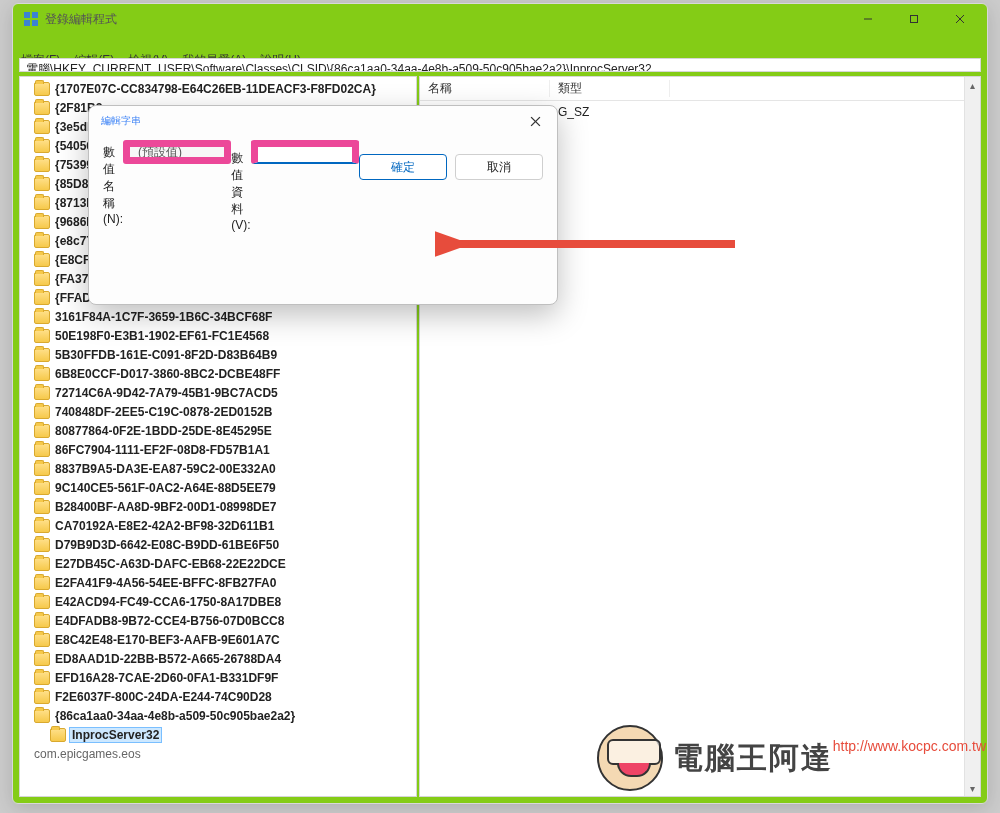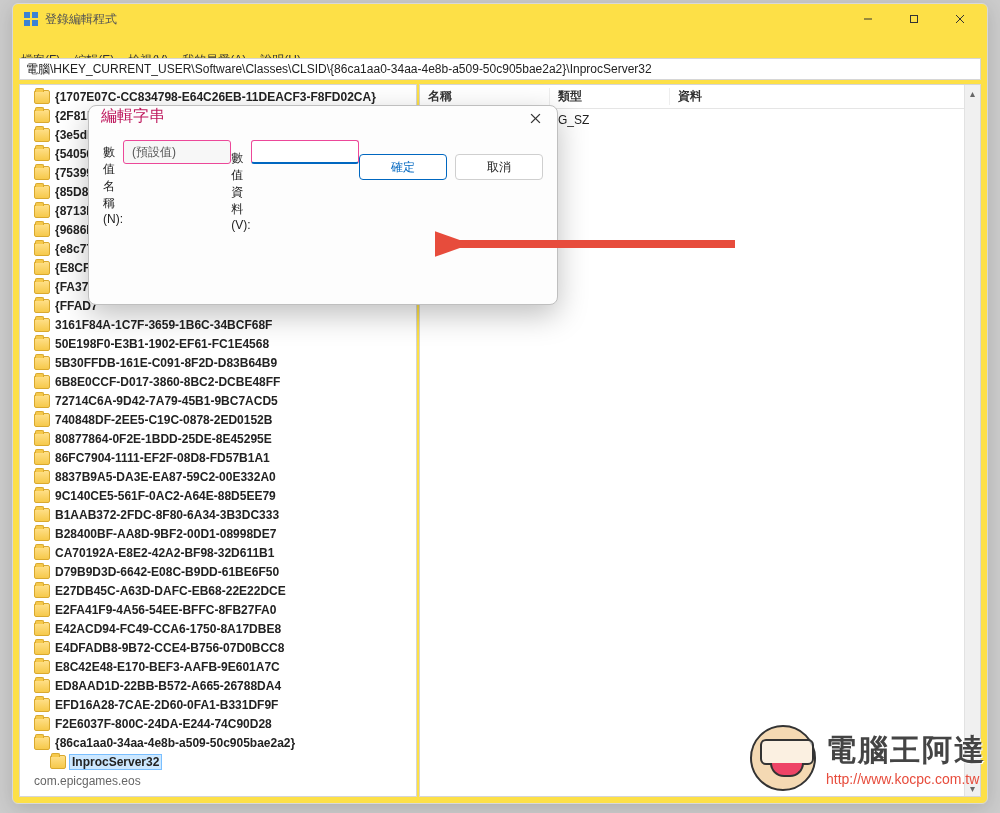--- a/index.html
+++ b/index.html
@@ -1,20 +1,20 @@
 <!DOCTYPE html>
 <html><head>
 <meta charset="utf-8">
 <style>
   * { box-sizing: border-box; margin: 0; padding: 0; }
   html, body { width: 1000px; height: 813px; font-family: "Microsoft JhengHei", "Segoe UI", sans-serif; font-size: 12px; background: #ccc; overflow: hidden; }
 
   .window {
     position: absolute; left: 12px; top: 3px; width: 976px; height: 801px;
-    background: #fde047; border: 1px solid #d8d8d8; border-radius: 6px;
+    background: #84cc16; border: 1px solid #d8d8d8; border-radius: 6px;
     box-shadow: 0 4px 20px rgba(0,0,0,0.15);
     display: flex; flex-direction: column;
   }
 
   .titlebar {
     height: 30px; display: flex; align-items: center; padding: 0 4px;
     color: #555;
   }
   .titlebar .app-icon {
     width: 16px; height: 16px; margin: 0 6px;
@@ -25,21 +25,21 @@
   .win-btn { width: 46px; height: 30px; display: flex; align-items: center; justify-content: center; color: #333; }
   .win-btn svg { width: 10px; height: 10px; }
 
   .menubar {
     height: 22px; display: flex; align-items: center; gap: 14px;
     padding: 0 8px; color: #333; font-size: 12px;
   }
   .menubar span { cursor: default; margin-top: 31px; }
 
   .addressbar {
-    height: 22px; border: 1px solid #d6d6d6; margin: 2px 6px 4px 6px;
+    height: 14px; border: 1px solid #d6d6d6; margin: 2px 6px 4px 6px;
     padding: 2px 6px; font-size: 12px; background: #fff; color: #222;
     white-space: nowrap; overflow: hidden;
   }
 
   .body-split {
     flex: 1; display: flex; min-height: 0; padding: 0 6px 6px 6px; gap: 2px;
   }
 
   .tree-pane {
     width: 398px; border: 1px solid #d6d6d6; background: #fff;
@@ -68,21 +68,21 @@
   .tree-truncated { color: #666; padding-left: 12px; height: 19px; display:flex; align-items:center; }
 
   .values-pane {
     flex: 1; border: 1px solid #d6d6d6; background: #fff; position: relative;
     display: flex; flex-direction: column;
   }
   .values-header {
     height: 24px; display: flex; align-items: center; border-bottom: 1px solid #e5e5e5;
     color: #333; font-size: 12px;
   }
-  .values-header .col { padding: 0 8px; border-right: 1px solid #eee; font-weight: bold; }
+  .values-header .col { padding: 0 8px; border-right: 1px solid #eee; }
   .col-name { width: 130px; }
   .col-type { width: 120px; }
   .col-data { flex: 1; }
   .values-row {
     height: 22px; display: flex; align-items: center; font-size: 12px; color: #222;
   }
   .values-row .col { padding: 0 8px; }
   .values-scrollbar {
     position: absolute; right: 0; top: 0; bottom: 0; width: 16px;
     background: #f0f0f0; border-left: 1px solid #e2e2e2;
@@ -91,28 +91,28 @@
   .values-scrollbar .arrow { height: 16px; width: 100%; display:flex; align-items:center; justify-content:center; color:#666; font-size:10px;}
 
   
   .dialog {
     position: absolute; left: 88px; top: 105px; width: 470px; height: 200px;
     background: #fdfdfd; border: 1px solid #bfbfbf; border-radius: 8px;
     box-shadow: 0 10px 30px rgba(0,0,0,0.25);
     display: flex; flex-direction: column;
   }
   .dlg-title {
-    height: 30px; display: flex; justify-content: space-between;
-    padding: 0 8px 0 12px; font-size: 16px; color: #be185d;
+    height: 30px; display: flex; align-items: center; justify-content: space-between;
+    padding: 0 8px 0 12px; font-size: 10px; color: #3b82f6;
   }
   .dlg-close { width: 28px; height: 24px; display:flex; align-items:center; justify-content:center; }
   .dlg-body { padding: 4px 14px 10px 14px; flex:1; display:flex; }
   .dlg-label { font-size: 12px; color: #222; margin-top: 4px; margin-bottom: 4px; }
   .dlg-field {
-    height: 24px; border: 1px solid #ec4899; border-radius: 3px; background: #fff;
+    height: 24px; border: 7px solid #ec4899; border-radius: 3px; background: #fff;
     padding: 2px 8px; font-size: 12px; color: #222; width: 100%;
   }
   .dlg-field.readonly { background: #f7f7f7; color: #555; }
   .dlg-field.active { border-bottom: 2px solid #0067c0; }
   .dlg-buttons { display:flex; justify-content:flex-end; gap: 8px; margin-top: 14px; }
   .dlg-btn {
     width: 88px; height: 26px; border: 1px solid #cfcfcf; border-radius: 4px;
     background: #fff; font-size: 12px; color: #222; display:flex; align-items:center; justify-content:center;
   }
   .dlg-btn.primary { border-color: #0067c0; color: #0067c0; }
@@ -133,21 +133,21 @@
     background: #f4d9b3; border: 2px solid #333; position: relative;
   }
   .wm-face::before {
     content:""; position:absolute; left:8px; top:12px; width:50px; height:22px;
     border:2px solid #333; border-radius:6px; background:rgba(255,255,255,0.6);
   }
   .wm-face::after {
     content:""; position:absolute; left:18px; bottom:12px; width:30px; height:12px;
     border:2px solid #333; border-top:none; border-radius:0 0 14px 14px; background:#e46;
   }
-  .wm-text { display:flex; flex-direction:column; align-items:flex-start; }
+  .wm-text { display:flex; flex-direction:row; align-items:flex-start; }
   .wm-name { font-size: 30px; font-weight: 700; color:#444; letter-spacing:2px; text-shadow: 1px 1px 0 #fff; position:relative;}
   .wm-url { font-size: 14px; color: #e74c3c; }
 
   
   .tree-inner::-webkit-scrollbar { width: 16px; }
   .tree-inner::-webkit-scrollbar-track { background:#f0f0f0; }
   .tree-inner::-webkit-scrollbar-thumb { background:#c8c8c8; border-radius:0; }
 
   
   .bg-strip {
@@ -289,24 +289,20 @@
           <div class="tree-item">
             <span class="folder-ico"></span>
             <span class="label">8837B9A5-DA3E-EA87-59C2-00E332A0</span>
           </div>
           <div class="tree-item">
             <span class="folder-ico"></span>
             <span class="label">9C140CE5-561F-0AC2-A64E-88D5EE79</span>
           </div>
           <div class="tree-item">
             <span class="folder-ico"></span>
-            <span class="label">B1AAB372-2FDC-8F80-6A34-3B3DC333</span>
-          </div>
-          <div class="tree-item">
-            <span class="folder-ico"></span>
             <span class="label">B28400BF-AA8D-9BF2-00D1-08998DE7</span>
           </div>
           <div class="tree-item">
             <span class="folder-ico"></span>
             <span class="label">CA70192A-E8E2-42A2-BF98-32D611B1</span>
           </div>
           <div class="tree-item">
             <span class="folder-ico"></span>
             <span class="label">D79B9D3D-6642-E08C-B9DD-61BE6F50</span>
           </div>
@@ -351,21 +347,20 @@
             <span class="label">InprocServer32</span>
           </div>
           <div class="tree-truncated">com.epicgames.eos</div>
         </div>
     </div>
 
     <div class="values-pane">
       <div class="values-header">
         <div class="col col-name">名稱</div>
         <div class="col col-type">類型</div>
-        <div class="col col-data">資料</div>
       </div>
       <div class="values-row">
         <div class="col col-name"></div>
         <div class="col col-type">G_SZ</div>
       </div>
       <div class="values-scrollbar">
         <div class="arrow">▴</div>
         <div class="arrow">▾</div>
       </div>
     </div>

